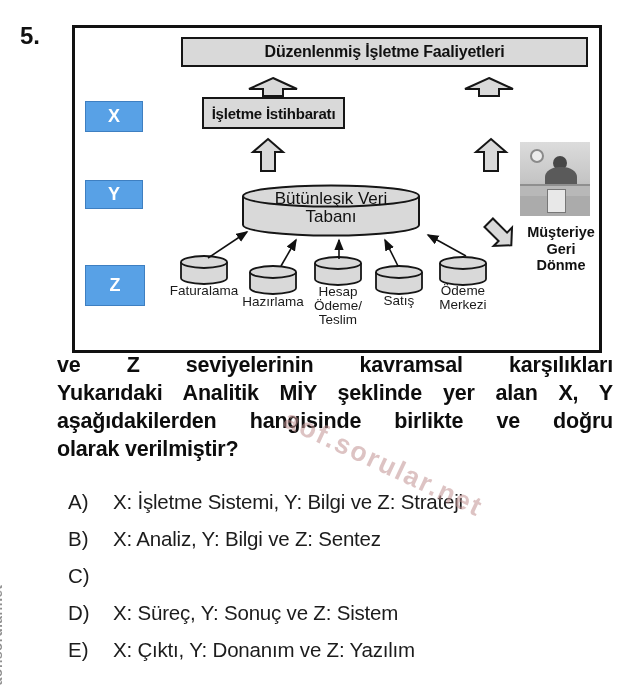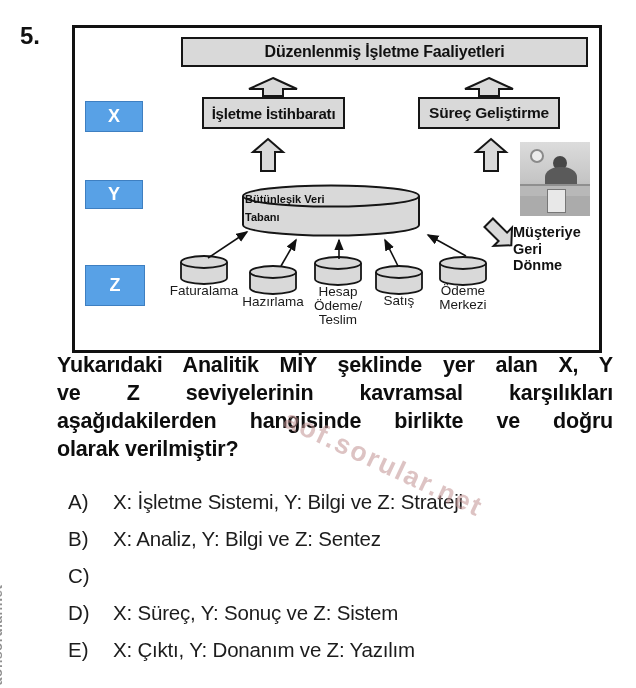--- a/index.html
+++ b/index.html
@@ -20,32 +20,32 @@
   .g-title{left:106px;top:9px;width:407px;height:30px;font-size:16px;}
   .g-left{left:127px;top:69px;width:143px;height:32px;font-size:15px;text-align:right;}
   .g-right{left:343px;top:69px;width:142px;height:32px;font-size:15.5px;}
 
   .bluebox{position:absolute;background:#58a1e6;border:1.5px solid #3e7fc1;box-sizing:border-box;
            display:flex;align-items:center;justify-content:center;color:#fff;font-weight:bold;font-size:18px;}
   .b-x{left:10px;top:73px;width:58px;height:31px;}
   .b-y{left:10px;top:152px;width:58px;height:29px;}
   .b-z{left:10px;top:237px;width:60px;height:41px;}
 
-  .dbtext{position:absolute;left:170px;top:162px;width:172px;
-          font-weight:bold;font-size:11px;line-height:18px;white-space:pre-line;color:#111;}
+  .dbtext{position:absolute;left:170px;top:162px;width:172px;text-align:center;
+          font-weight:normal;font-size:17px;line-height:18px;white-space:pre-line;color:#111;}
 
   .srclabel{position:absolute;text-align:center;font-size:13.5px;line-height:14px;
             white-space:pre-line;color:#1a1a1a;}
   .s0{left:89px;top:256px;width:80px;}
   .s1{left:158px;top:267px;width:80px;}
   .s2{left:223px;top:257px;width:80px;}
   .s3{left:296px;top:266px;width:56px;}
   .s4{left:348px;top:256px;width:80px;}
 
-  .feedback{position:absolute;left:438px;top:196px;width:96px;text-align:left;
+  .feedback{position:absolute;left:438px;top:196px;width:96px;text-align:center;
             font-weight:bold;font-size:14.5px;line-height:16.5px;white-space:pre-line;color:#111;}
 
   
   .photo{position:absolute;left:445px;top:114px;width:70px;height:74px;overflow:hidden;
          background:linear-gradient(180deg,#dcdcdc 0%,#c6c6c6 50%,#a0a0a0 100%);}
   .ph-clock{position:absolute;left:10px;top:7px;width:14px;height:14px;border-radius:50%;
             background:#ececec;border:2px solid #8a8a8a;box-sizing:border-box;}
   .ph-head{position:absolute;left:33px;top:14px;width:14px;height:14px;border-radius:50%;background:#474747;}
   .ph-body{position:absolute;left:25px;top:25px;width:32px;height:22px;background:#5a5a5a;
            border-radius:45% 45% 0 0;}
@@ -125,21 +125,20 @@
 
       <line x1="133" y1="230" x2="172" y2="204" stroke="#111" stroke-width="1.6" marker-end="url(#ah)"></line>
       <line x1="206" y1="238" x2="221" y2="212" stroke="#111" stroke-width="1.6" marker-end="url(#ah)"></line>
       <line x1="264" y1="231" x2="264" y2="212" stroke="#111" stroke-width="1.6" marker-end="url(#ah)"></line>
       <line x1="323" y1="238" x2="310" y2="212" stroke="#111" stroke-width="1.6" marker-end="url(#ah)"></line>
       <line x1="391" y1="228" x2="353" y2="207" stroke="#111" stroke-width="1.6" marker-end="url(#ah)"></line>
     </svg>
 
     <div class="gbox g-title">Düzenlenmiş İşletme Faaliyetleri</div>
     <div class="gbox g-left">İşletme İstihbaratı</div>
-    <div class="gbox g-right">Süreç Geliştirme</div>
 
     <div class="bluebox b-x">X</div>
     <div class="bluebox b-y">Y</div>
     <div class="bluebox b-z">Z</div>
 
     <div class="dbtext">Bütünleşik Veri
 Tabanı</div>
 
     <div class="srclabel s0">Faturalama</div>
     <div class="srclabel s1">Hazırlama</div>
@@ -158,22 +157,22 @@
       <div class="ph-front"></div>
       <div class="ph-paper"></div>
     </div>
 
     <div class="feedback">Müşteriye
 Geri
 Dönme</div>
   </div>
 
   <div class="qtext">
+    <div class="qline">ve Z seviyelerinin kavramsal karşılıkları</div>
     <div class="qline">Yukarıdaki Analitik MİY şeklinde yer alan X, Y</div>
-    <div class="qline">ve Z seviyelerinin kavramsal karşılıkları</div>
     <div class="qline">aşağıdakilerden hangisinde birlikte ve doğru</div>
     <div class="qlast">olarak verilmiştir?</div>
   </div>
 
   <div class="options">
     <div class="opt">
       <span class="letter">A)</span>
       <span class="otext">X: İşletme Sistemi, Y: Bilgi ve Z: Strateji</span>
     </div>
     <div class="opt">

